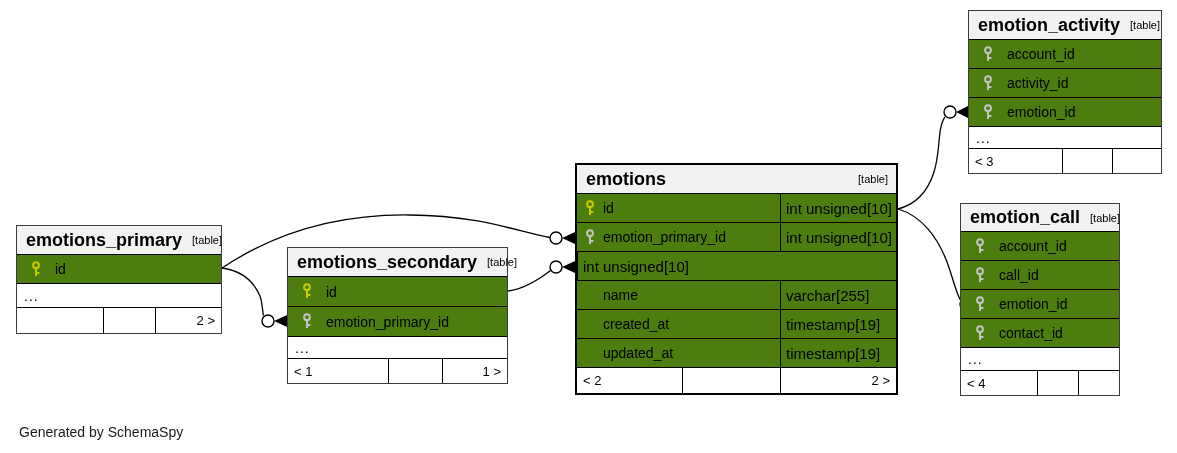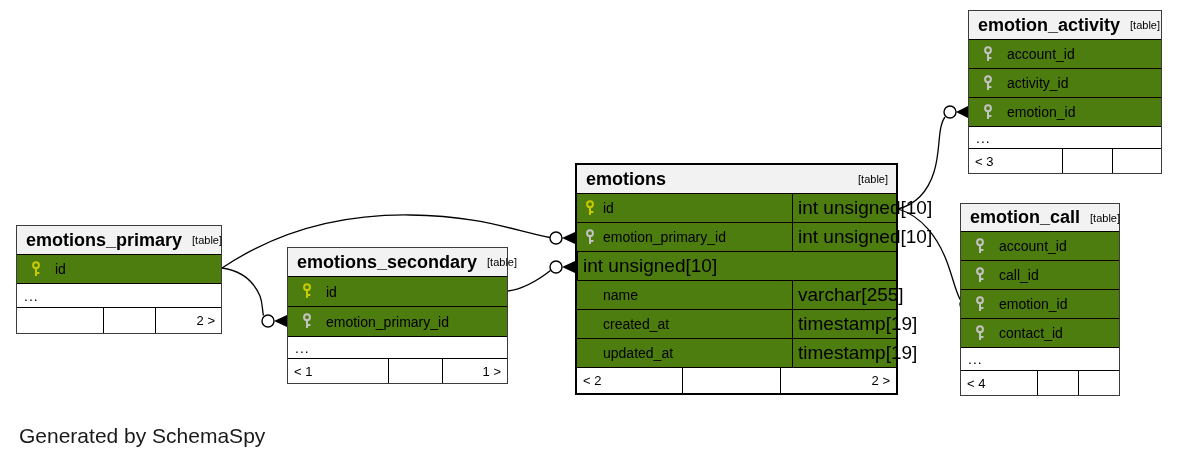--- a/index.html
+++ b/index.html
@@ -24,31 +24,31 @@
     border-bottom:1.4px solid #000;padding:0 8px 0 9px}
   .t-name{font-weight:bold;font-size:18px;white-space:nowrap}
   .t-tag{margin-left:auto;font-size:11px;white-space:nowrap;padding-left:10px}
   .t-row{display:flex;align-items:center;border-bottom:1px solid #000;background:#4d7c0f}
   .t-row:last-child,.t-footer{border-bottom:none}
   .icon-cell{width:38px;display:flex;justify-content:center;align-items:center;flex:none}
   .table.highlight .icon-cell{width:26px}
   .row-name{white-space:nowrap}
   .no-icon{padding-left:26px}
   .col-name-cell{flex:1;display:flex;align-items:center;align-self:stretch}
-  .col-type{width:104px;flex:none;align-self:stretch;display:flex;align-items:center;
-    border-left:1px solid #000;padding:0 5px;white-space:nowrap;font-size:19px}
+  .col-type{width:116px;flex:none;align-self:stretch;display:flex;align-items:center;
+    border-left:1px solid #000;padding:0 5px;white-space:nowrap;font-size:15px}
   .t-ellipsis{display:flex;align-items:center;border-bottom:1px solid #000;padding-left:7px;
     letter-spacing:1px}
   .t-footer{display:flex;align-items:stretch;font-size:13px}
   .f-cell{display:flex;align-items:center;border-right:1.2px solid #000;padding:0 6px}
   .f-cell:last-child{border-right:none;justify-content:flex-end}
   .key-icon{display:block}
   .key-icon.pk{color:var(--pk-key)}
   .key-icon.fk{color:var(--fk-key)}
-  #note{position:absolute;left:19px;top:424px;font-size:21px;color:#1a1a1a}
+  #note{position:absolute;left:19px;top:424px;font-size:14px;color:#1a1a1a}
 </style>
 </head>
 <body>
 
 <div id="canvas">
 
   <svg class="rel" width="1177" height="453" viewBox="0 0 1177 453">
 
     <g>
       <path d="M 222 268 C 270 236, 330 214, 410 215 C 480 216, 512 230, 550 237.5"></path>

